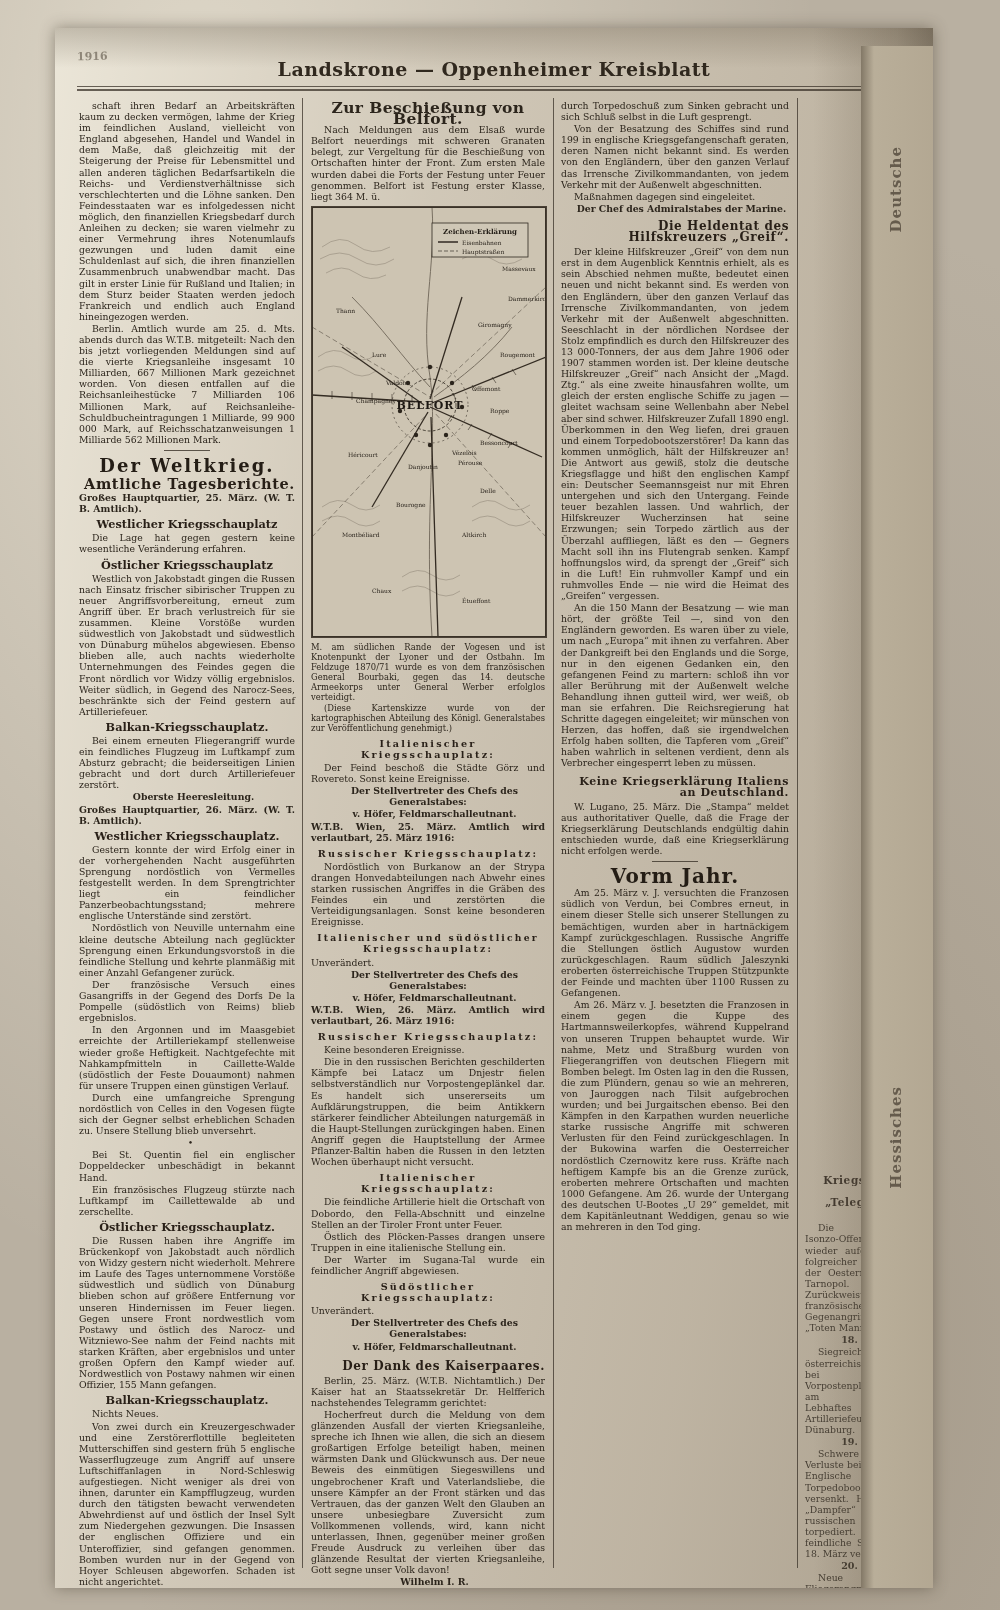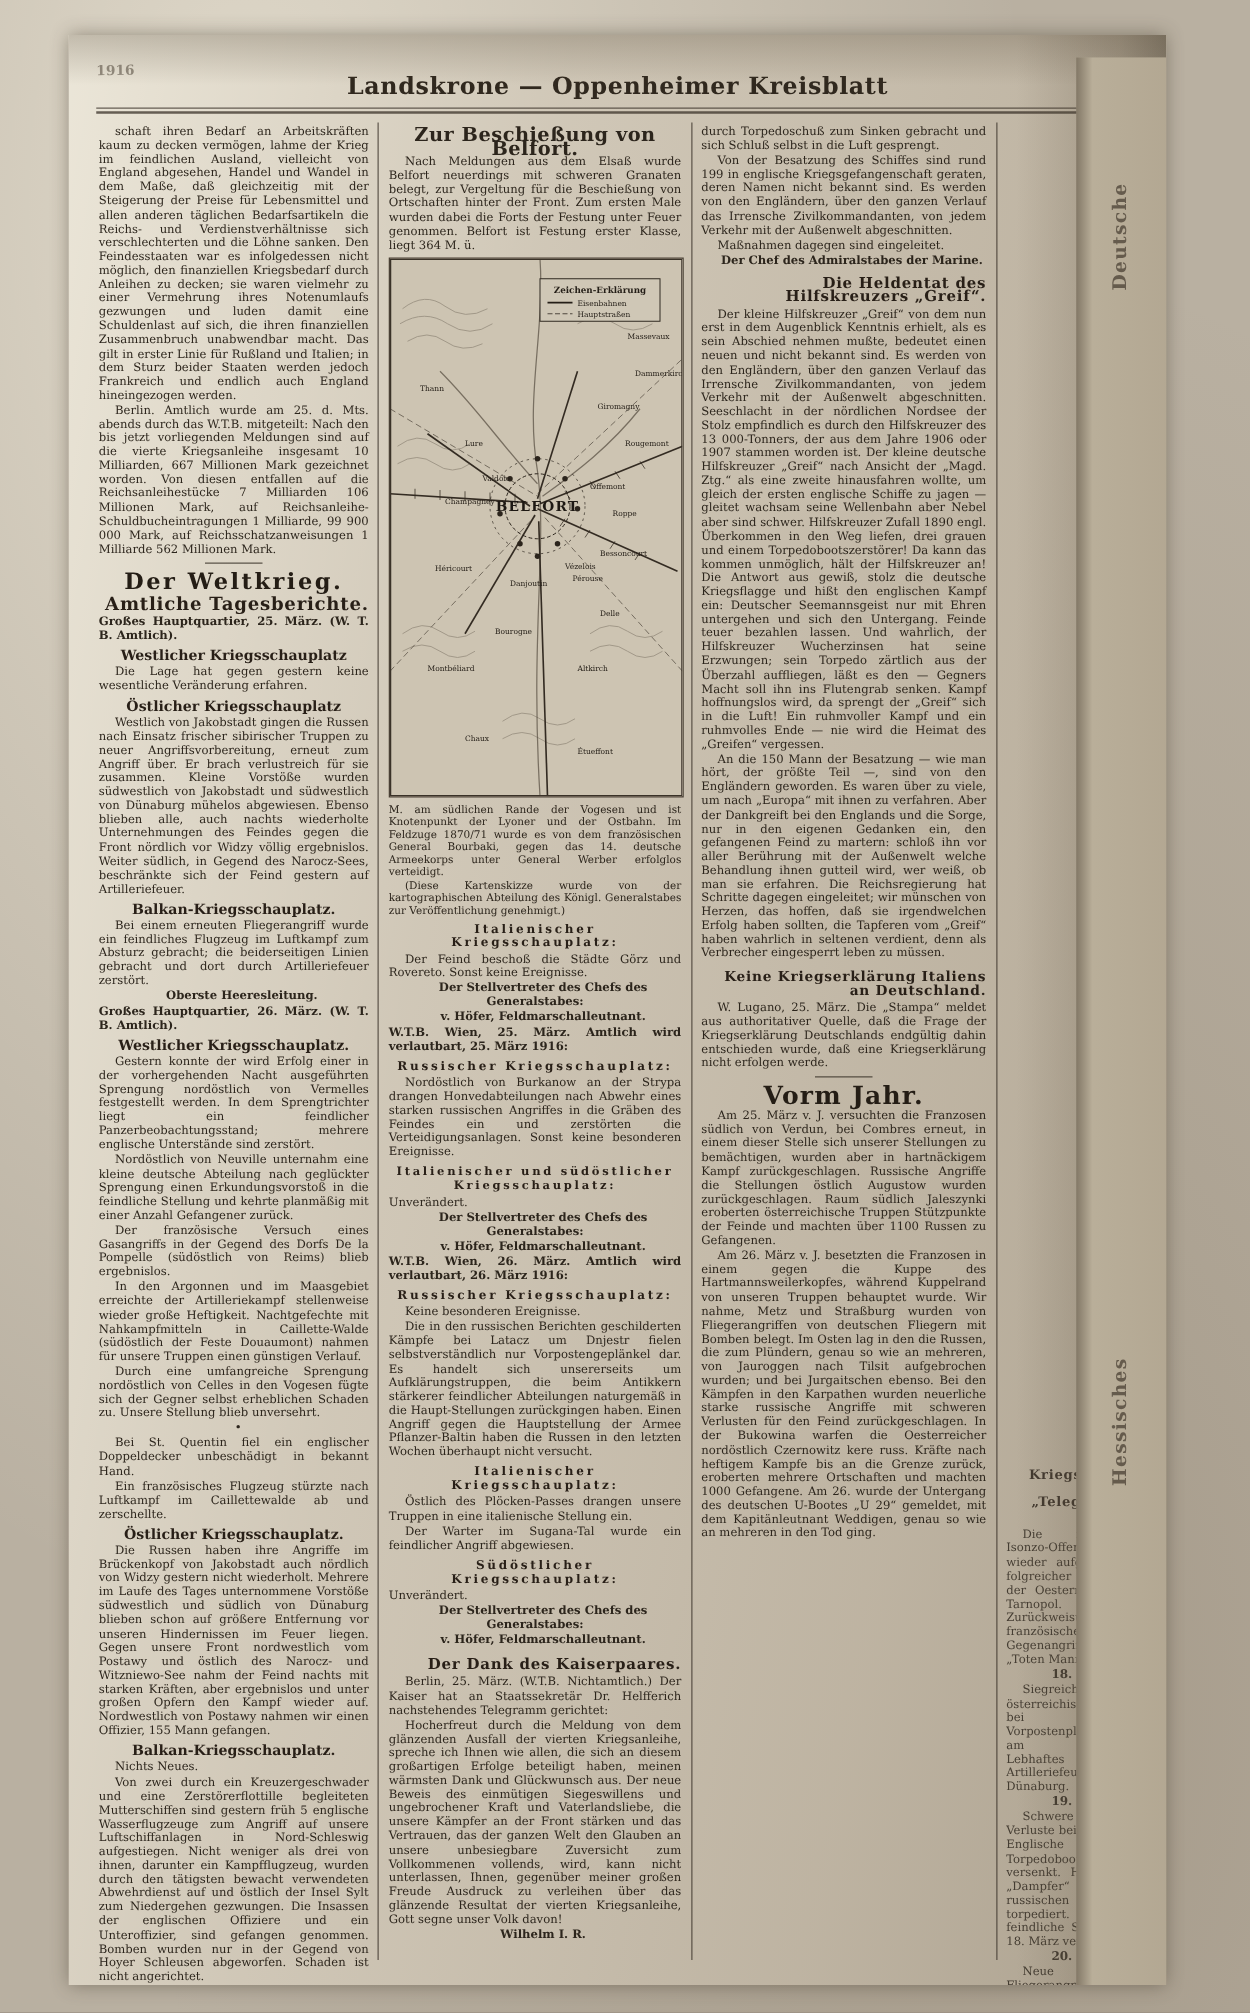--- a/index.html
+++ b/index.html
@@ -334,20 +334,21 @@
       <p>Nordöstlich von Burkanow an der Strypa drangen Honvedabteilungen nach Abwehr eines starken russischen Angriffes in die Gräben des Feindes ein und zerstörten die Verteidigungsanlagen. Sonst keine besonderen Ereignisse.</p>
       <h3 class="sub sp" style="font-size:9.2px;">Italienischer und südöstlicher Kriegsschauplatz:</h3>
       <p class="noind">Unverändert.</p>
       <p class="center bold">Der Stellvertreter des Chefs des Generalstabes:</p>
       <p class="center bold">v. Höfer, Feldmarschalleutnant.</p>
       <p class="noind bold">W.T.B. Wien, 26. März. Amtlich wird verlautbart, 26. März 1916:</p>
       <h3 class="sub sp" style="font-size:9.6px;">Russischer Kriegsschauplatz:</h3>
       <p>Keine besonderen Ereignisse.</p>
       <p>Die in den russischen Berichten geschilderten Kämpfe bei Latacz um Dnjestr fielen selbstverständlich nur Vorpostengeplänkel dar. Es handelt sich unsererseits um Aufklärungstruppen, die beim Antikkern stärkerer feindlicher Abteilungen naturgemäß in die Haupt-Stellungen zurückgingen haben. Einen Angriff gegen die Hauptstellung der Armee Pflanzer-Baltin haben die Russen in den letzten Wochen überhaupt nicht versucht.</p>
       <h3 class="sub sp" style="font-size:9.6px;">Italienischer Kriegsschauplatz:</h3>
+      <p>Die feindliche Artillerie hielt die Ortschaft von Dobordo, den Fella-Abschnitt und einzelne Stellen an der Tiroler Front unter Feuer.</p>
       <p>Östlich des Plöcken-Passes drangen unsere Truppen in eine italienische Stellung ein.</p>
       <p>Der Warter im Sugana-Tal wurde ein feindlicher Angriff abgewiesen.</p>
       <h3 class="sub sp" style="font-size:9.6px;">Südöstlicher Kriegsschauplatz:</h3>
       <p class="noind">Unverändert.</p>
       <p class="center bold">Der Stellvertreter des Chefs des Generalstabes:</p>
       <p class="center bold">v. Höfer, Feldmarschalleutnant.</p>
 
       <h2 class="sec" style="font-size:12px; margin-top:9px;">Der Dank des Kaiserpaares.</h2>
       <p>Berlin, 25. März. (W.T.B. Nichtamtlich.) Der Kaiser hat an Staatssekretär Dr. Helfferich nachstehendes Telegramm gerichtet:</p>
       <p>Hocherfreut durch die Meldung von dem glänzenden Ausfall der vierten Kriegsanleihe, spreche ich Ihnen wie allen, die sich an diesem großartigen Erfolge beteiligt haben, meinen wärmsten Dank und Glückwunsch aus. Der neue Beweis des einmütigen Siegeswillens und ungebrochener Kraft und Vaterlandsliebe, die unsere Kämpfer an der Front stärken und das Vertrauen, das der ganzen Welt den Glauben an unsere unbesiegbare Zuversicht zum Vollkommenen vollends, wird, kann nicht unterlassen, Ihnen, gegenüber meiner großen Freude Ausdruck zu verleihen über das glänzende Resultat der vierten Kriegsanleihe, Gott segne unser Volk davon!</p>

